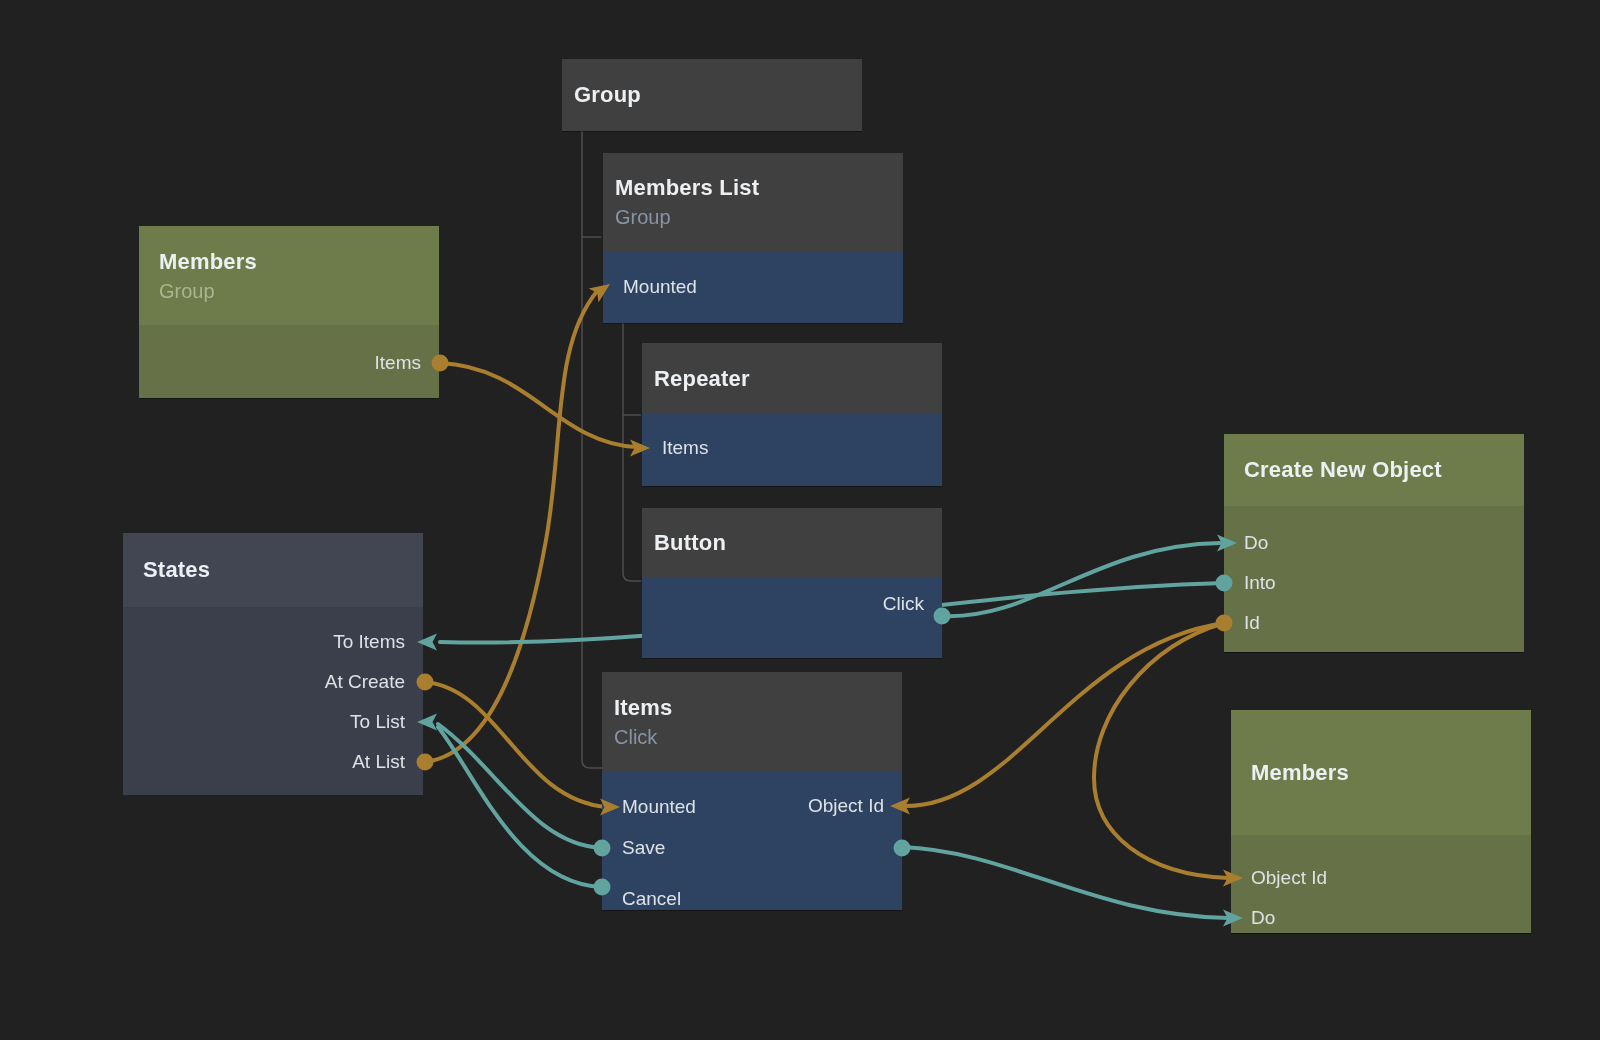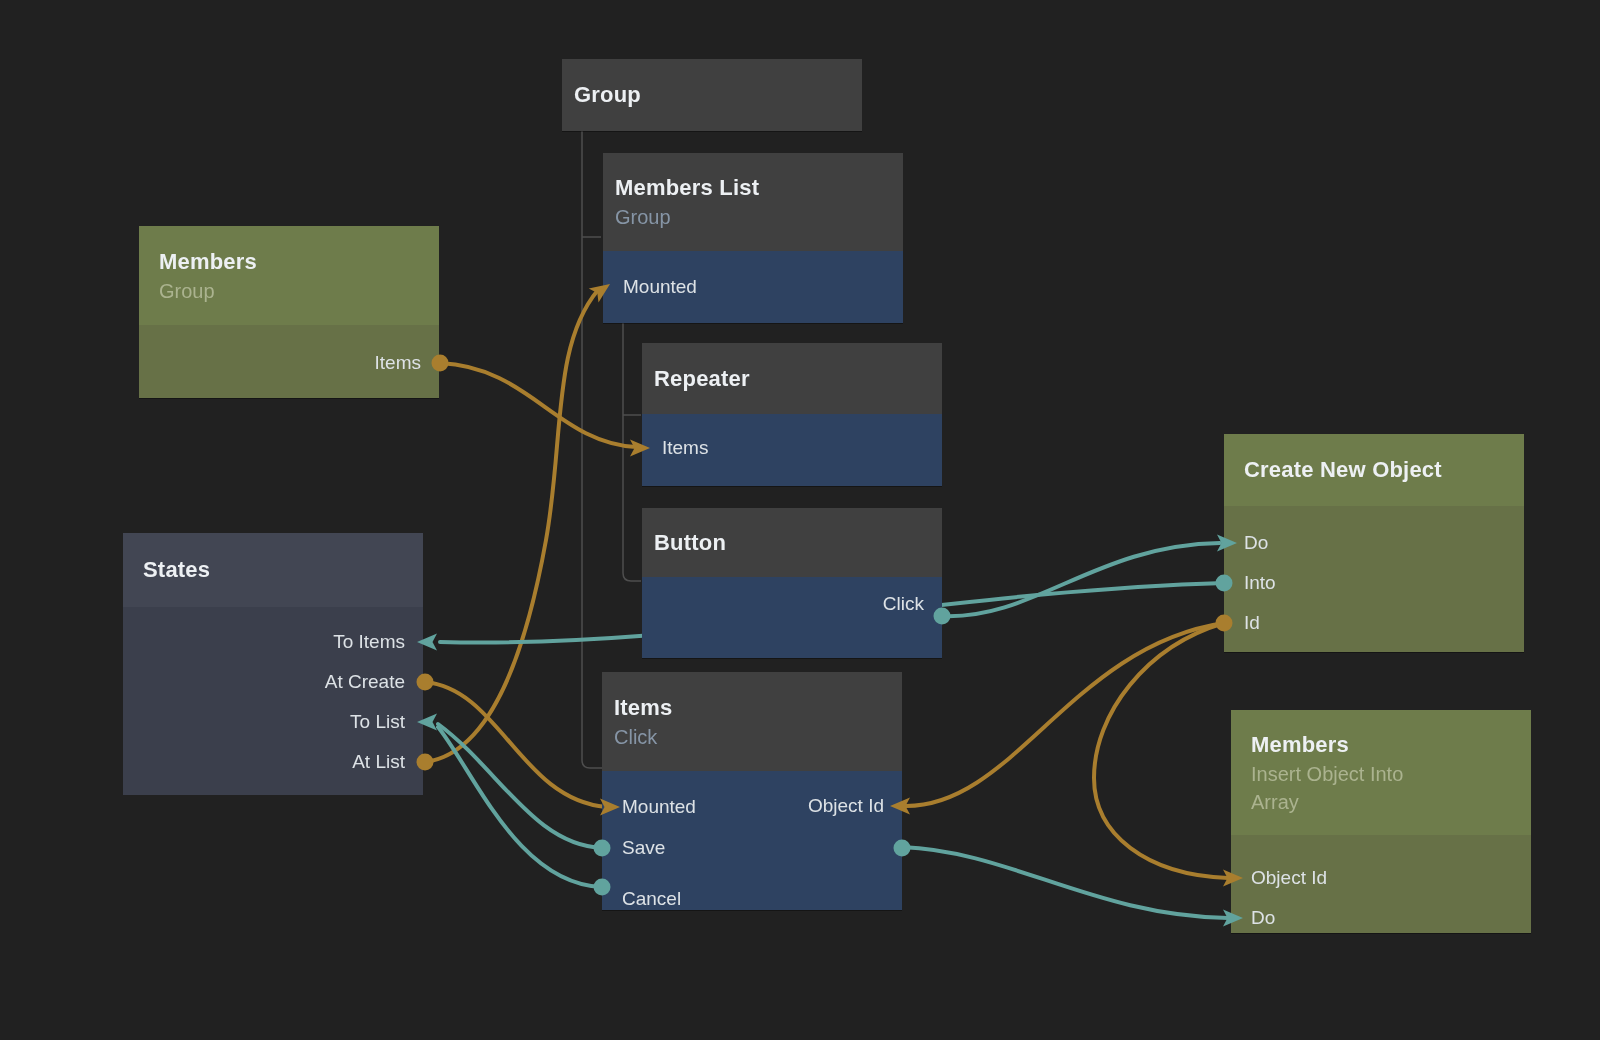--- a/index.html
+++ b/index.html
@@ -112,21 +112,20 @@
     </div>
     <div class="body" style="height:146px;"></div>
     <div class="plabel l" style="top:89px;">Do</div>
     <div class="plabel l" style="top:129px;">Into</div>
     <div class="plabel l" style="top:169px;">Id</div>
   </div>
 
   <div class="node green" style="left:1231px;top:710px;height:223px;">
     <div class="hdr" style="height:125px;">
       <div class="title">Members</div>
-      <div class="subtitle">Insert Object Into Array</div>
     </div>
     <div class="body" style="height:98px;"></div>
     <div class="plabel l" style="top:148px;">Object Id</div>
     <div class="plabel l" style="top:188px;">Do</div>
   </div>
 
   <svg class="layer" id="overlay">
       <circle cx="440" cy="363" r="8.5" fill="#a97e2e"></circle>
       <circle cx="425" cy="682" r="8.5" fill="#a97e2e"></circle>
       <circle cx="425" cy="762" r="8.5" fill="#a97e2e"></circle>

